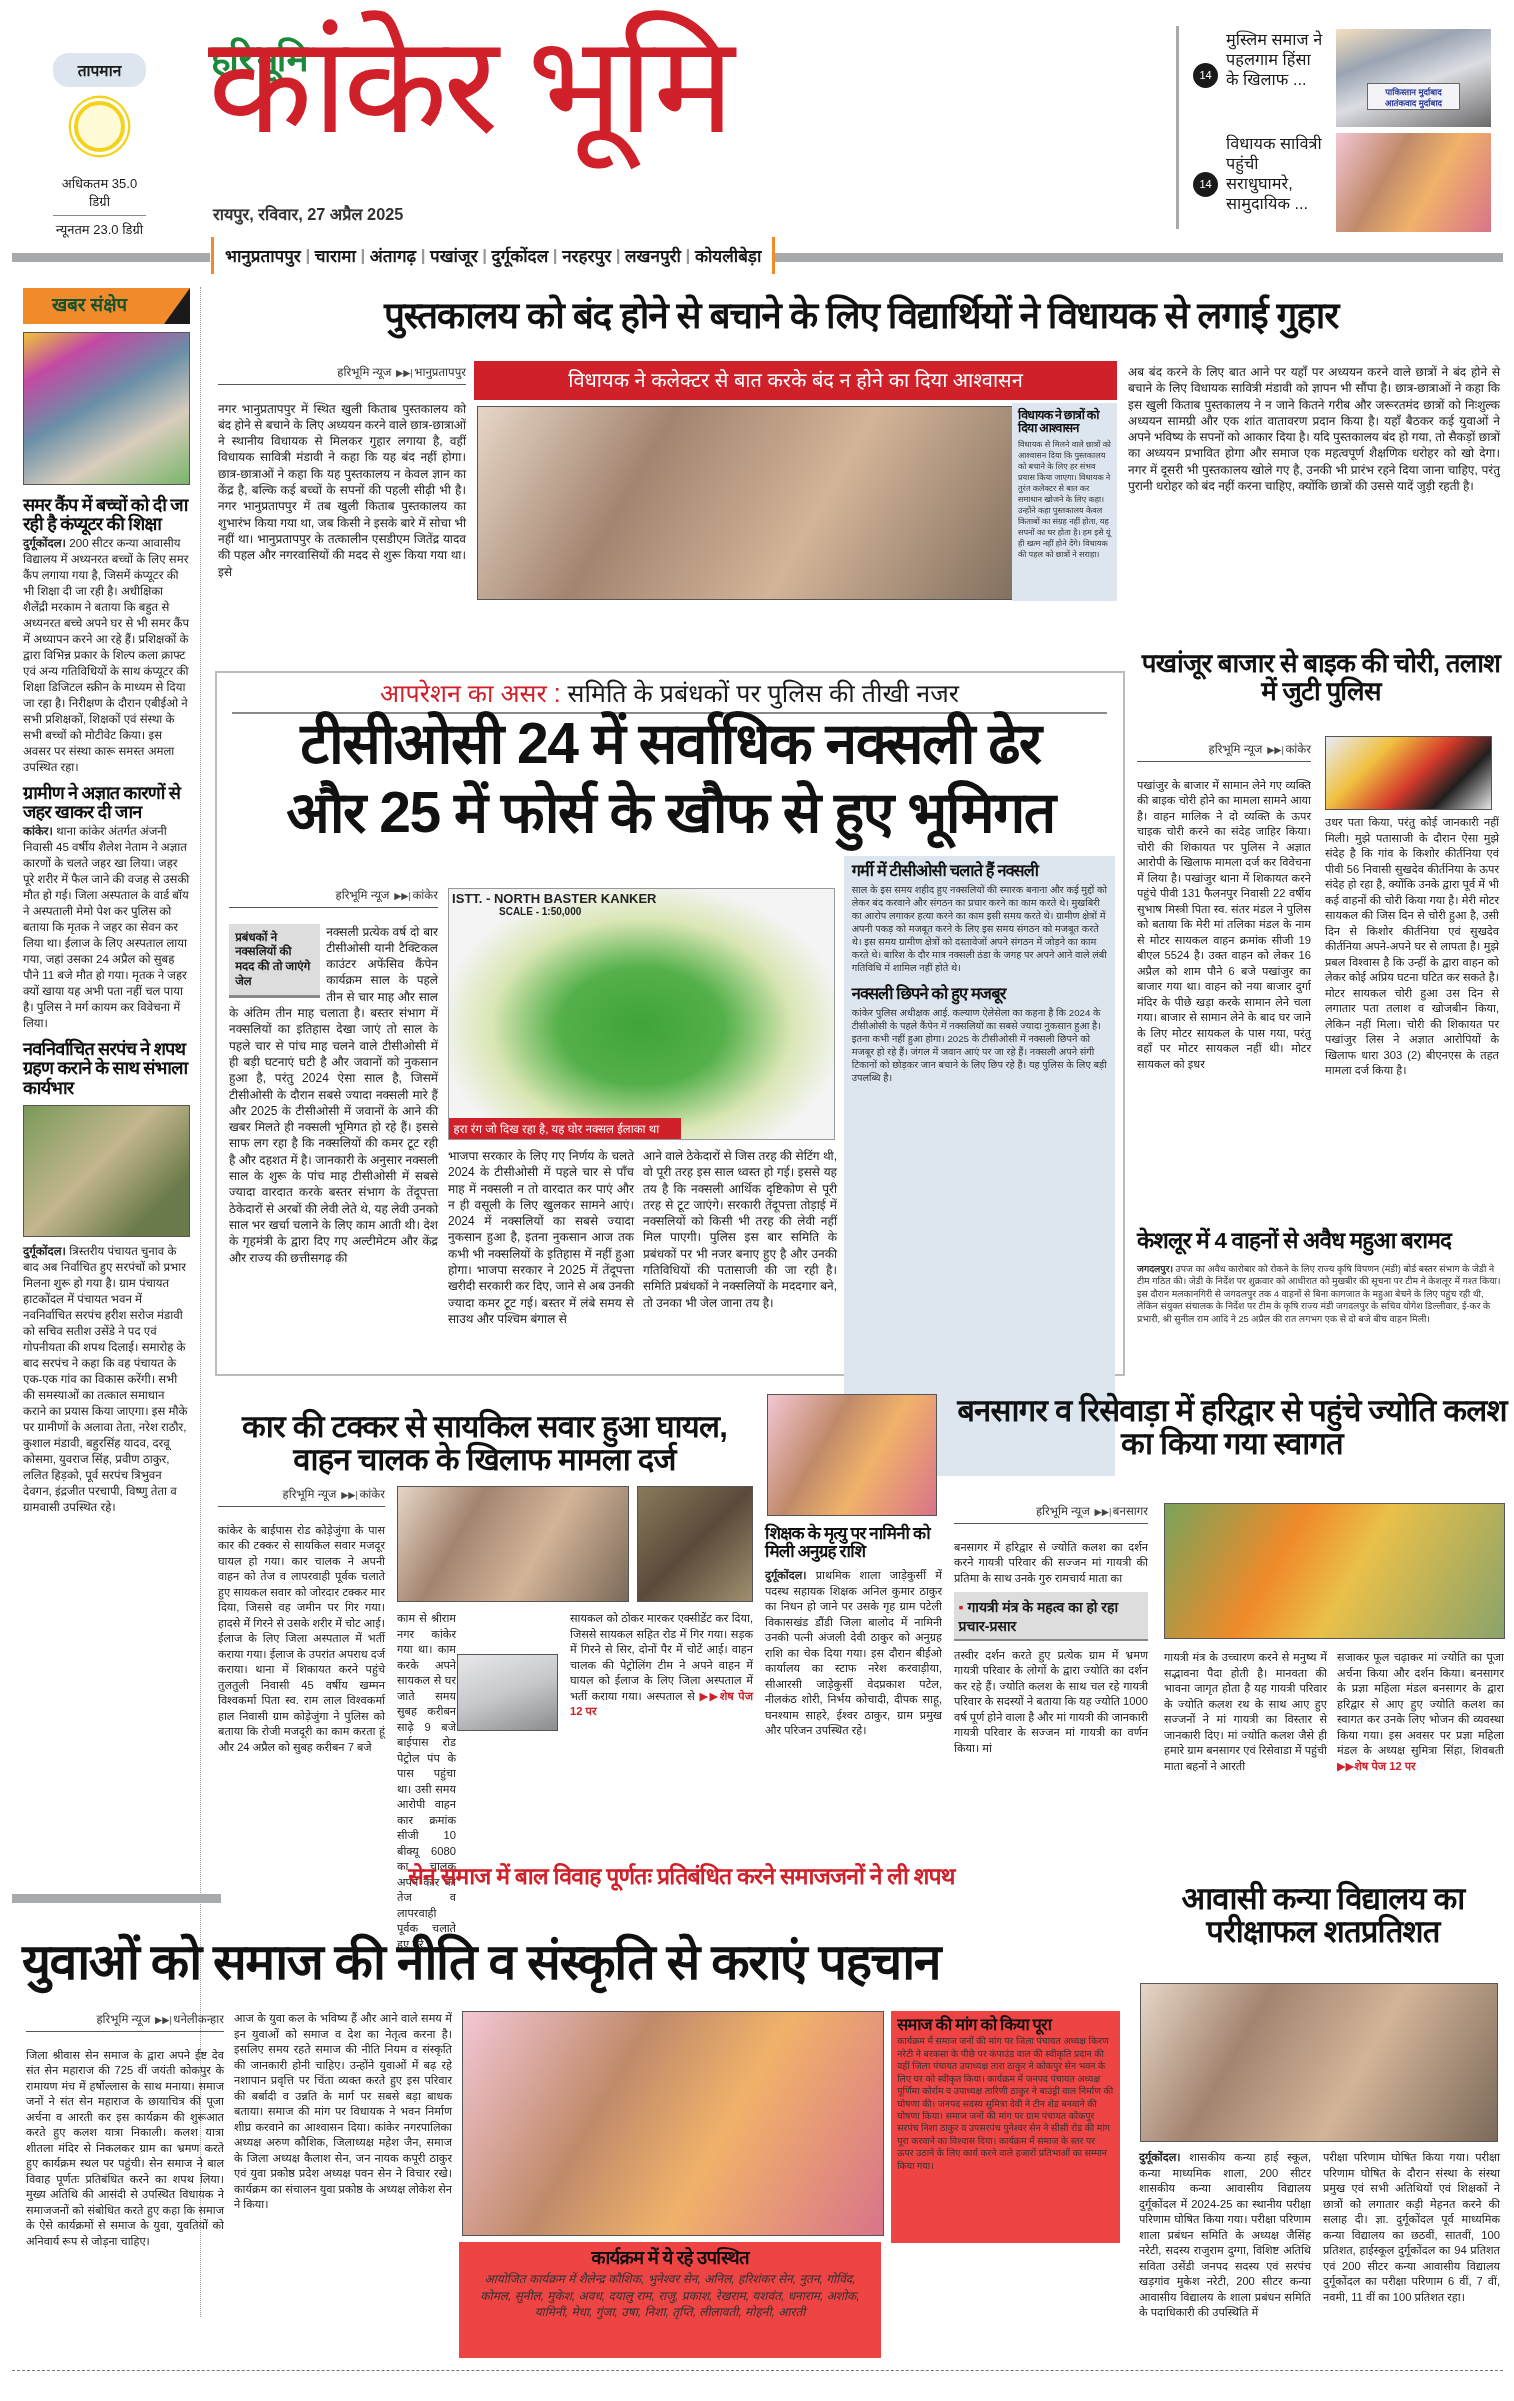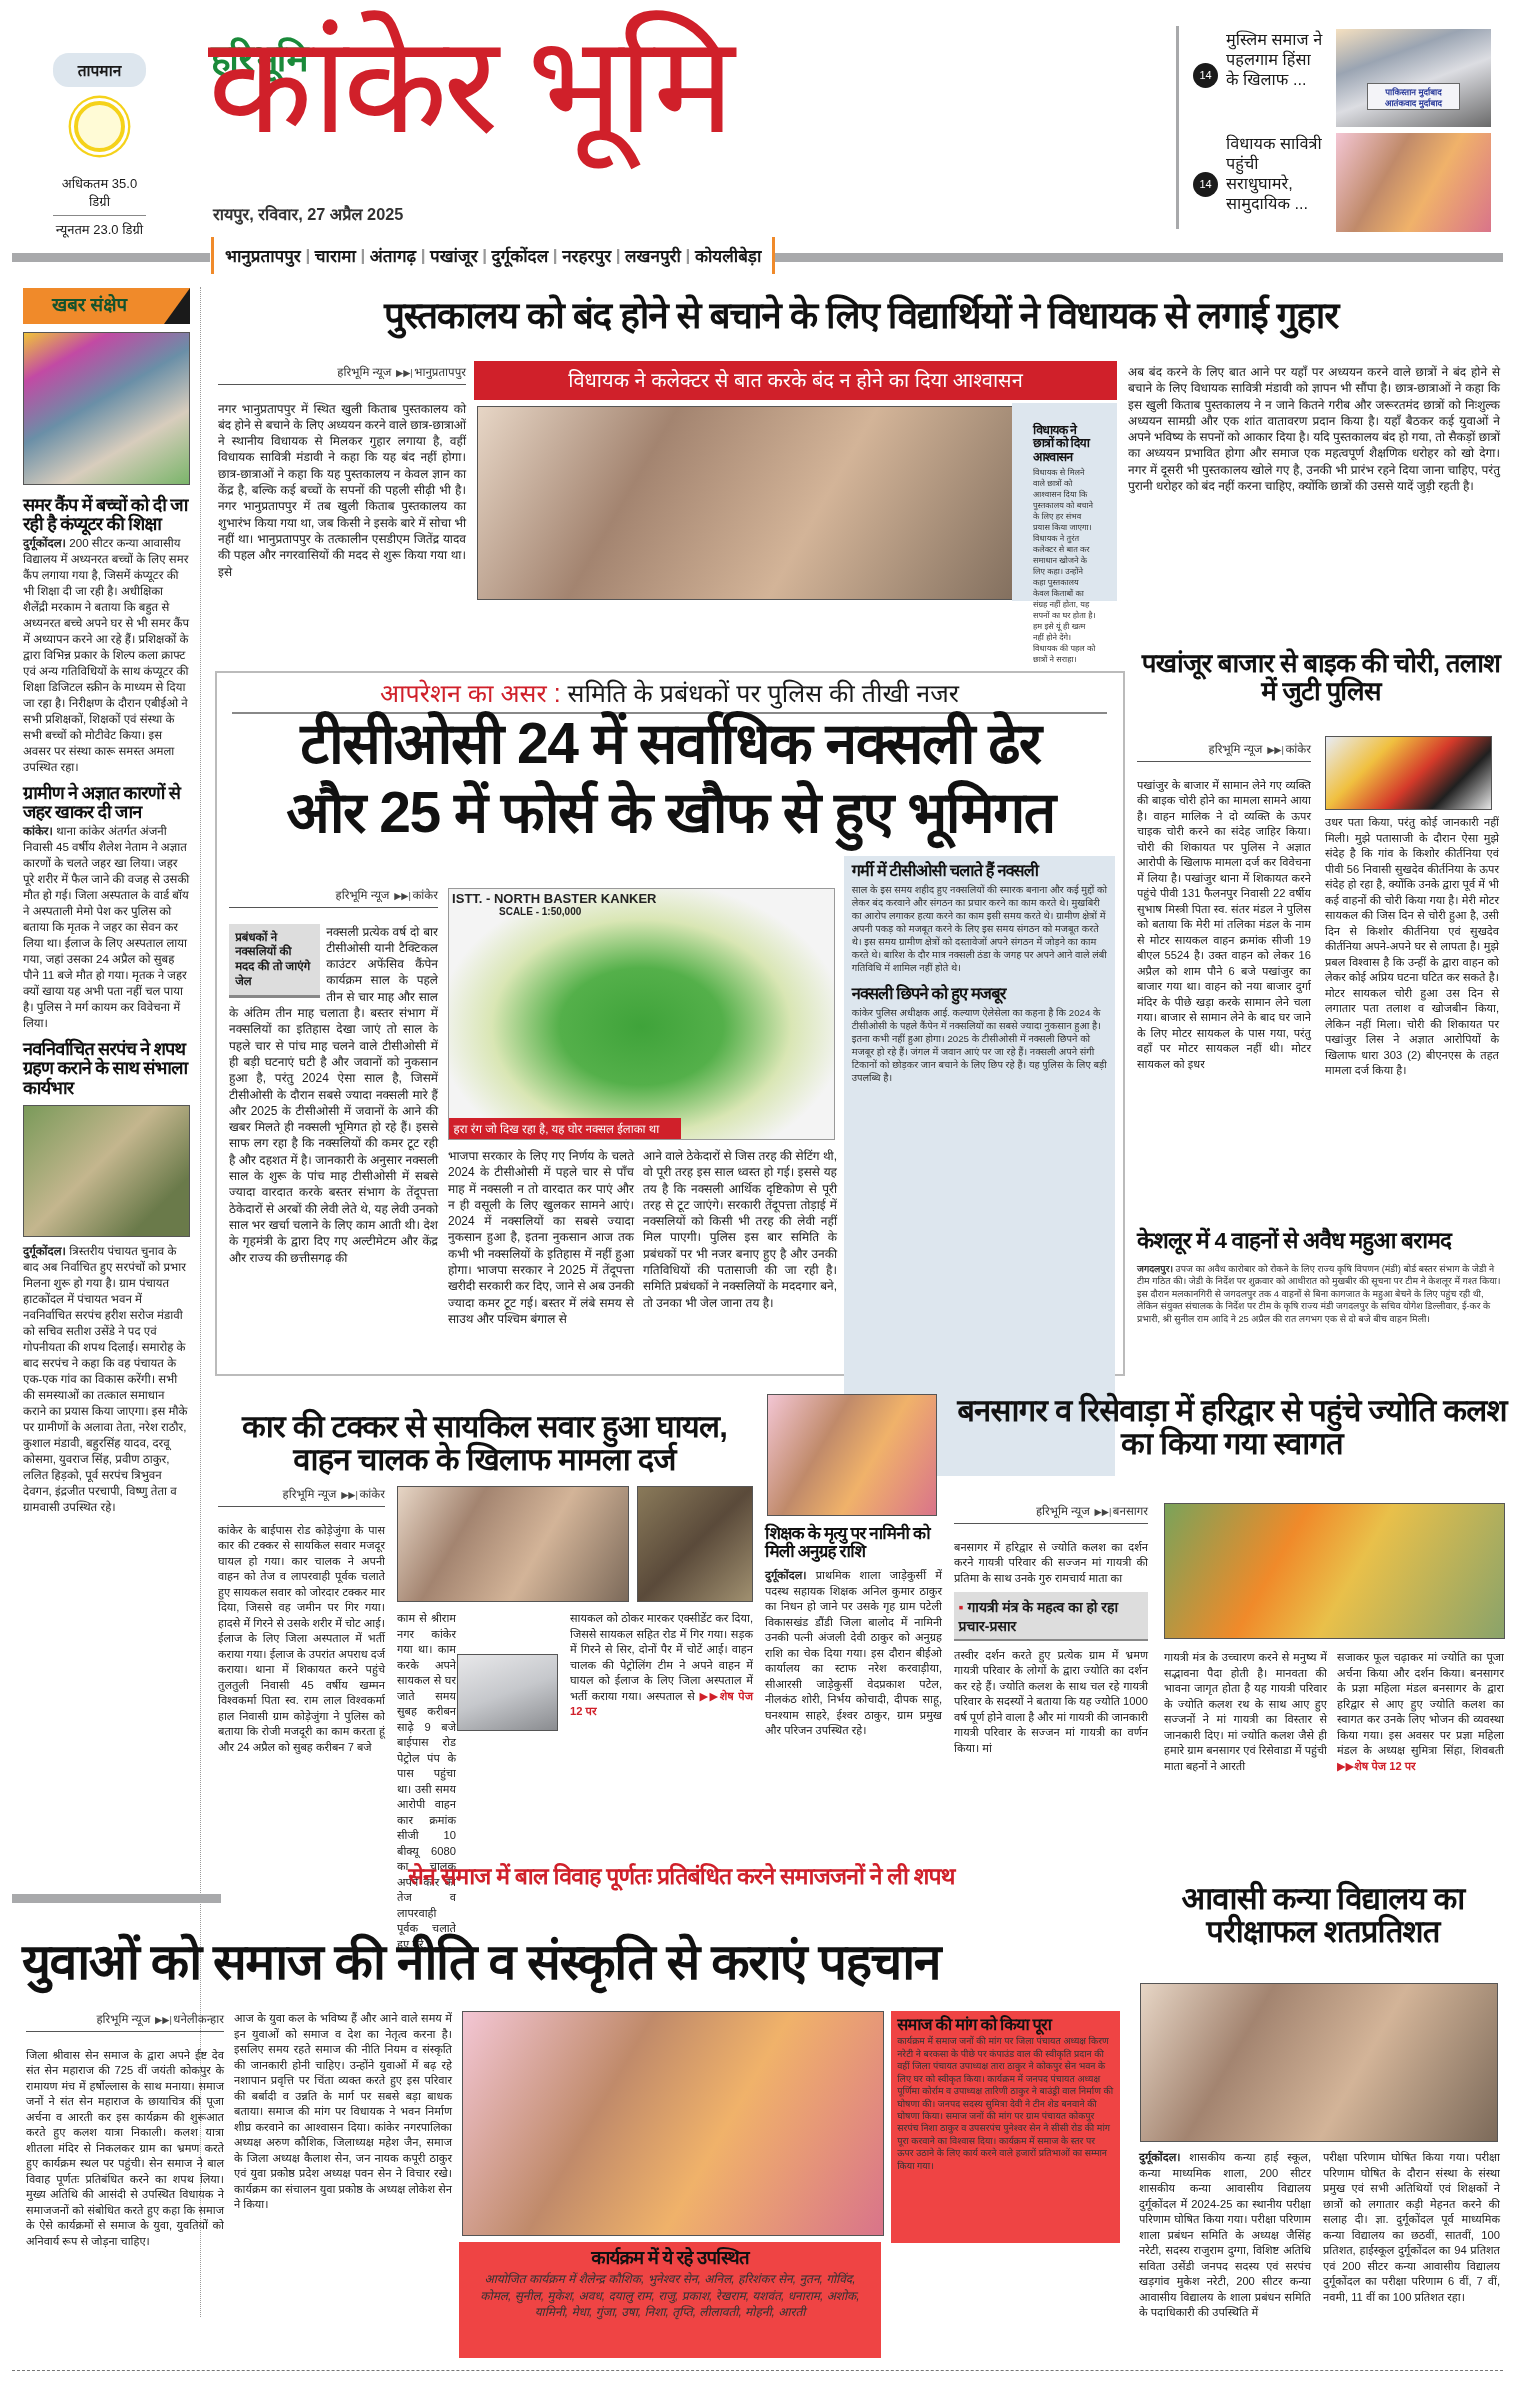--- a/index.html
+++ b/index.html
@@ -94,21 +94,21 @@
   <div class="byline"><span>हरिभूमि न्यूज</span> <span class="arrow">▶▶|</span><span>भानुप्रतापपुर</span></div>
   <div class="body-text">नगर भानुप्रतापपुर में स्थित खुली किताब पुस्तकालय को बंद होने से बचाने के लिए अध्ययन करने वाले छात्र-छात्राओं ने स्थानीय विधायक से मिलकर गुहार लगाया है, वहीं विधायक सावित्री मंडावी ने कहा कि यह बंद नहीं होगा। छात्र-छात्राओं ने कहा कि यह पुस्तकालय न केवल ज्ञान का केंद्र है, बल्कि कई बच्चों के सपनों की पहली सीढ़ी भी है। नगर भानुप्रतापपुर में तब खुली किताब पुस्तकालय का शुभारंभ किया गया था, जब किसी ने इसके बारे में सोचा भी नहीं था। भानुप्रतापपुर के तत्कालीन एसडीएम जितेंद्र यादव की पहल और नगरवासियों की मदद से शुरू किया गया था। इसे</div>
 </div>
 <div class="abs" style="left:474px;top:361px;width:643px;height:39px;background:#d0202a;color:#fff;font-size:20px;font-weight:normal;line-height:39px;text-align:center">विधायक ने कलेक्टर से बात करके बंद न होने का दिया आश्वासन</div>
 <div class="abs photo crowd" style="left:477px;top:406px;width:558px;height:194px"></div>
 <div class="abs box-light" style="left:1038px;top:406px;width:79px;height:0"></div>
 <div class="abs box-light" style="left:1035px;top:403px;width:82px;height:197px;padding:6.2px 4.6px">
 </div>
 <div class="abs" style="left:1038px;top:404px;width:81px">
 </div>
-<div class="abs box-light" style="left:1012px;top:403px;width:105px;height:198px;padding:21px">
+<div class="abs box-light" style="left:1012px;top:403px;width:105px;height:198px;padding:6px">
   <div class="hdl" style="font-size:12.4px">विधायक ने छात्रों को दिया आश्वासन</div>
   <div style="font-size:8.1px;line-height:11px;color:#333;margin-top:3.1px">विधायक से मिलने वाले छात्रों को आश्वासन दिया कि पुस्तकालय को बचाने के लिए हर संभव प्रयास किया जाएगा। विधायक ने तुरंत कलेक्टर से बात कर समाधान खोजने के लिए कहा। उन्होंने कहा पुस्तकालय केवल किताबों का संग्रह नहीं होता, यह सपनों का घर होता है। हम इसे यूं ही खत्म नहीं होने देंगे। विधायक की पहल को छात्रों ने सराहा।</div>
 </div>
 <div class="abs body-text" style="left:1128px;top:364px;width:372px">अब बंद करने के लिए बात आने पर यहाँ पर अध्ययन करने वाले छात्रों ने बंद होने से बचाने के लिए विधायक सावित्री मंडावी को ज्ञापन भी सौंपा है। छात्र-छात्राओं ने कहा कि इस खुली किताब पुस्तकालय ने न जाने कितने गरीब और जरूरतमंद छात्रों को निःशुल्क अध्ययन सामग्री और एक शांत वातावरण प्रदान किया है। यहाँ बैठकर कई युवाओं ने अपने भविष्य के सपनों को आकार दिया है। यदि पुस्तकालय बंद हो गया, तो सैकड़ों छात्रों का अध्ययन प्रभावित होगा और समाज एक महत्वपूर्ण शैक्षणिक धरोहर को खो देगा। नगर में दूसरी भी पुस्तकालय खोले गए है, उनकी भी प्रारंभ रहने दिया जाना चाहिए, परंतु पुरानी धरोहर को बंद नहीं करना चाहिए, क्योंकि छात्रों की उससे यादें जुड़ी रहती है।</div>
 
 <div class="abs" style="left:215px;top:671px;width:910px;height:705px;border:2.3px solid #bbb"></div>
 <div class="abs" style="left:232px;top:675px;width:875px;text-align:center;font-size:25px;border-bottom:2.3px solid #888;padding-bottom:3.1px">
   <span class="red">आपरेशन का असर :</span>
   <span>समिति के प्रबंधकों पर पुलिस की तीखी नजर</span>
 </div>

